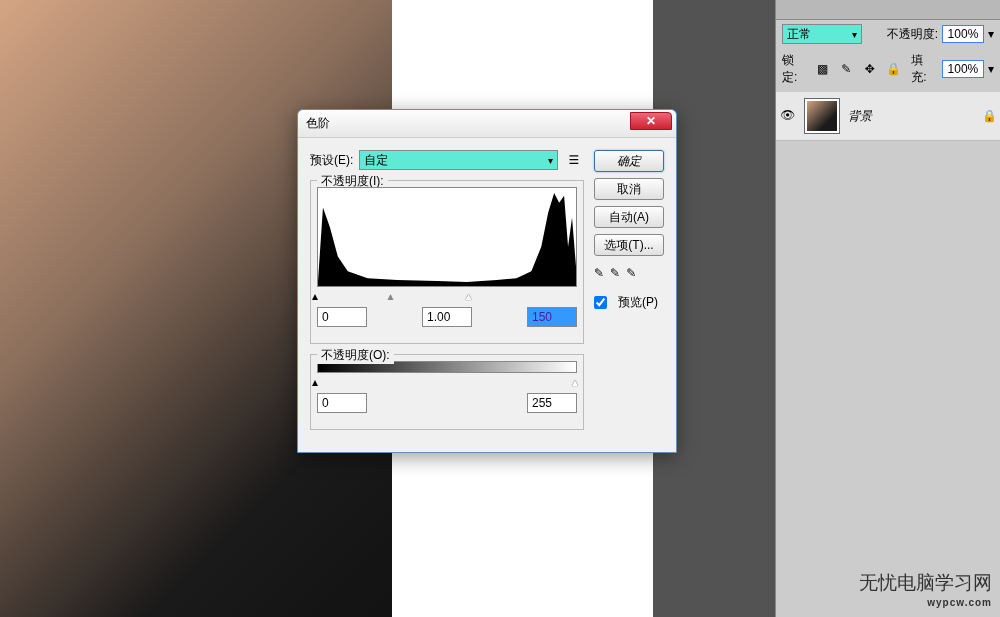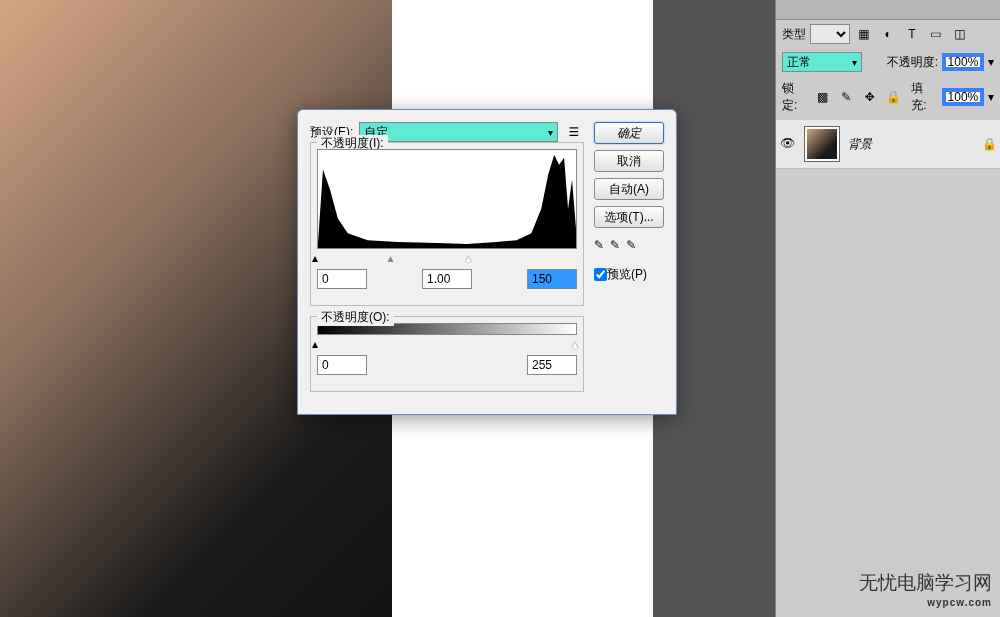--- a/index.html
+++ b/index.html
@@ -16,80 +16,71 @@
     .panel-icon { width: 20px; height: 18px; display: inline-flex; align-items: center; justify-content: center; border: 1px solid transparent; }
     
     .layers-list { background: #ddd; margin-top: 2px; }
     .layer-row { display: flex; align-items: center; padding: 6px 4px; background: #e8e8e8; border-bottom: 1px solid #bbb; gap: 8px; }
     .layer-visibility { width: 16px; height: 16px; }
     .layer-thumb { width: 36px; height: 36px; background: #fff; border: 1px solid #666; position: relative; }
     .layer-thumb::after { content: ""; position: absolute; inset: 2px; background: linear-gradient(135deg, #d4a584 0%, #1a1a1a 70%); }
     .layer-name { flex: 1; font-style: italic; }
     .layer-lock { width: 14px; }
     
-    .opacity-input { width: 42px; height: 18px; background: #fff; border: 4px solid #3b82f6; text-align: center; text-decoration: underline; }
+    .opacity-input { width: 42px; height: 18px; background: #fff; border: 1px solid #3b82f6; text-align: center; }
     
     
     .dialog { position: absolute; left: 297px; top: 109px; width: 380px; background: #f0f0f0; border: 1px solid #6b8db5; border-radius: 6px 6px 0 0; box-shadow: 0 4px 20px rgba(0,0,0,0.4); }
     .dialog-titlebar { height: 28px; background: linear-gradient(#fdfdfd, #e8e8e8); border-radius: 6px 6px 0 0; display: flex; align-items: center; padding: 0 8px; border-bottom: 1px solid #ccc; }
     .dialog-close { position: absolute; right: 4px; top: 2px; width: 42px; height: 18px; background: linear-gradient(#e67, #c23); border: 1px solid #a12; border-radius: 0 4px 0 0; color: #fff; display: flex; align-items: center; justify-content: center; font-weight: bold; cursor: pointer; }
     .dialog-body { padding: 12px; display: flex; gap: 10px; }
     .dialog-left { flex: 1; }
     .dialog-right { width: 78px; display: flex; flex-direction: column; gap: 6px; }
     
-    .field-row { display: flex; align-items: center; gap: 6px; }
+    .field-row { display: flex; align-items: center; gap: 6px; margin-bottom: 10px; }
     .field-label { white-space: nowrap; }
     .dropdown { flex: 1; height: 20px; background: #5eead4; border: 1px solid #888; padding: 0 4px; display: flex; align-items: center; justify-content: space-between; }
     .dropdown::after { content: "▾"; font-size: 10px; }
     .menu-btn { width: 20px; height: 18px; display: flex; align-items: center; justify-content: center; }
     
     .fieldset { border: 1px solid #bbb; padding: 6px; margin-bottom: 10px; position: relative; }
     .fieldset-label { position: absolute; top: -8px; left: 6px; background: #f0f0f0; padding: 0 4px; }
     
     .histogram { width: 260px; height: 100px; background: #fff; border: 1px solid #888; position: relative; margin-bottom: 4px; }
     .histogram svg { width: 100%; height: 100%; }
     .slider-track { width: 260px; height: 10px; position: relative; margin-bottom: 6px; }
     .slider-handle { position: absolute; width: 10px; height: 10px; top: -2px; transform: translateX(-50%); }
     .slider-handle.black { color: #000; }
     .slider-handle.gray { color: #888; }
     .slider-handle.white { color: #fff; text-shadow: 0 0 1px #000; }
     .gradient-bar { width: 260px; height: 12px; background: linear-gradient(to right, #000, #fff); border: 1px solid #888; margin-bottom: 4px; }
     
     .num-inputs { display: flex; width: 260px; justify-content: space-between; margin-bottom: 10px; }
     .num-input { width: 50px; height: 20px; border: 1px solid #888; background: #fff; text-align: left; padding: 0 4px; }
-    .num-input.selected { background: #3399ff; color: #000000; }
+    .num-input.selected { background: #3399ff; color: #4c1d95; }
     
     .btn { height: 22px; background: linear-gradient(#fefefe, #e0e0e0); border: 1px solid #888; border-radius: 3px; cursor: pointer; padding: 0 8px; }
     .btn.primary { border: 1px solid #3a6ea5; box-shadow: 0 0 2px #6af; font-style: italic; }
     
     .eyedroppers { display: flex; gap: 6px; margin-top: 4px; justify-content: flex-start; }
-    .checkbox-row { display: flex; align-items: center; gap: 0; margin-top: 8px; }
+    .checkbox-row { display: flex; align-items: center; gap: 11px; margin-top: 8px; }
     
     .watermark { position: absolute; right: 8px; bottom: 8px; text-align: right; color: #333; line-height: 1.3; }
     .watermark .cn { font-size: 19px; }
     .watermark .url { font-size: 10px; font-weight: bold; letter-spacing: 1px; }
   </style>
 </head>
 <body>
 
 <div class="canvas-area">
   <div class="photo-placeholder"></div>
 </div>
 
 <div class="right-panel">
   <div class="panel-tabs"></div>
-  <div class="panel-row">
-    <span>类型</span>
-    <select class="panel-select" style="width:40px"></select>
-    <span class="panel-icon">▦</span>
-    <span class="panel-icon">◐</span>
-    <span class="panel-icon">T</span>
-    <span class="panel-icon">▭</span>
-    <span class="panel-icon">◫</span>
-  </div>
   <div class="panel-row">
     <div class="dropdown" style="width:80px;flex:none">
         <span>正常</span>
       </div>
     <div style="flex:1"></div>
     <span>不透明度:</span>
     <input class="opacity-input" value="100%" style="">
     <span>▾</span>
   </div>
   <div class="panel-row">
@@ -107,20 +98,24 @@
     <div class="layer-row">
       <span class="layer-visibility">👁</span>
       <div class="layer-thumb"></div>
       <span class="layer-name">背景</span>
       <span class="layer-lock">🔒</span>
     </div>
   </div>
 </div>
 
 <div class="dialog">
+  <div class="dialog-titlebar">
+    <span>色阶</span>
+    <div class="dialog-close">✕</div>
+  </div>
   <div class="dialog-body">
     <div class="dialog-left">
       <div class="field-row">
         <span class="field-label">预设(E):</span>
         <div class="dropdown">
             <span>自定</span>
           </div>
         <span class="menu-btn">☰</span>
       </div>
 

